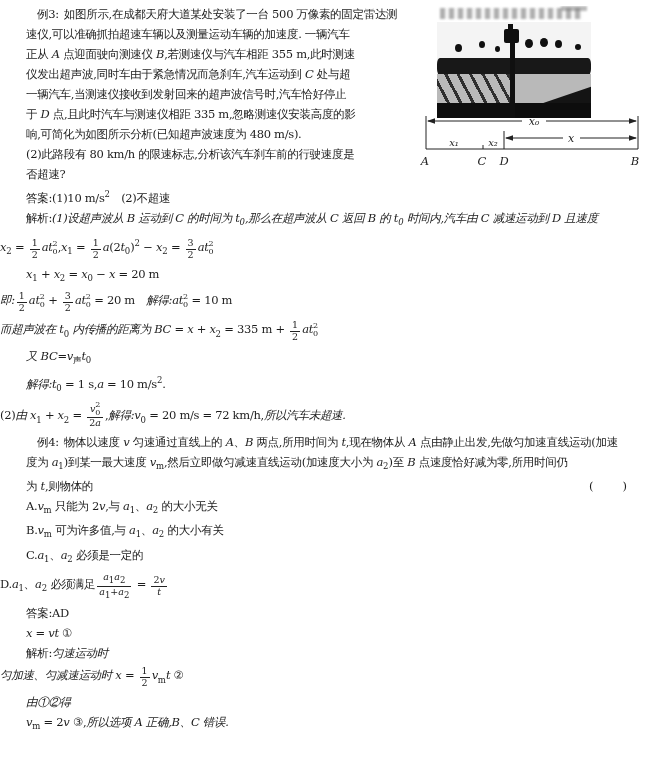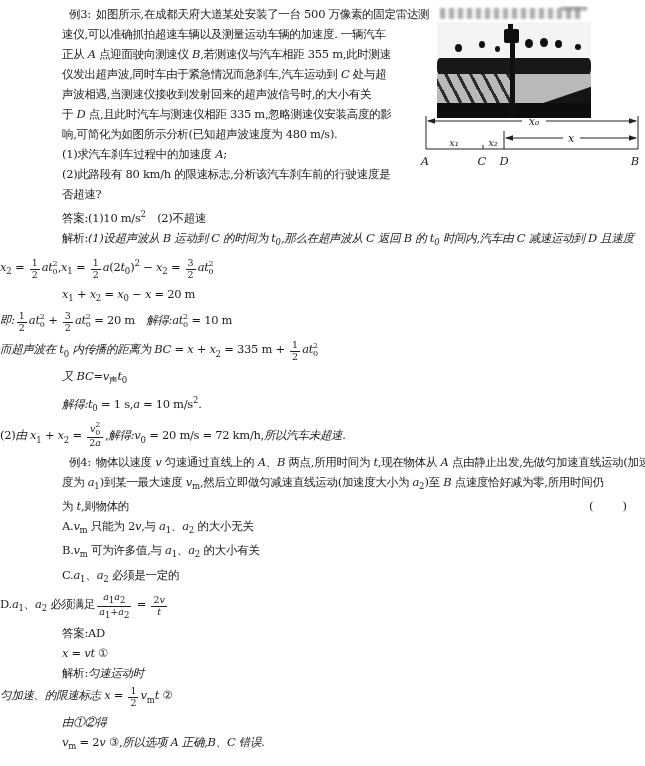--- a/index.html
+++ b/index.html
@@ -1,20 +1,20 @@
 <!DOCTYPE html>
 <html><head>
 <meta charset="utf-8">
 <style>
   html,body{margin:0;padding:0;width:645px;height:766px;background:#ffffff;overflow:hidden;}
   body{font-family:"DejaVu Serif","Liberation Serif",serif;color:#1c1c1c;font-size:11.5px;position:relative;}
   #doc{position:absolute;left:0;top:4px;right:0;letter-spacing:-0.3px;}
-  .line{position:relative;padding-left:62px;line-height:20px;white-space:nowrap;}
+  .line{position:relative;padding-left:26px;line-height:20px;white-space:nowrap;}
   .first{padding-left:37px;}
-  .exl{padding-right:5px;margin-left:32px;}
+  .exl{padding-right:5px;}
   .eq{padding:3px 0;line-height:17px;}
   .kai{font-style:italic;}
   .k{font-style:italic;}
   .up{font-style:normal;margin-top:31px;}
   b{font-weight:normal;}
   i{font-family:"DejaVu Serif","Liberation Serif",serif;}
   sub,sup{font-size:8.5px;letter-spacing:0;}
   .fr{display:inline-block;vertical-align:-0.70em;text-align:center;line-height:1.15;font-size:9.5px;letter-spacing:0;margin:0 2px;}
   .fr>span{display:block;padding:0 2px;}
   .fr>span:first-child{border-bottom:1px solid #222;}
@@ -44,24 +44,23 @@
   .diagram text{font-family:"DejaVu Serif","Liberation Serif",serif;font-style:italic;fill:#1c1c1c;}
 </style>
 </head>
 <body>
 
 <div id="doc">
     <div class="line first"><span class="exl">例3:</span>如图所示,在成都天府大道某处安装了一台 500 万像素的固定雷达测</div>
     <div class="line">速仪,可以准确抓拍超速车辆以及测量运动车辆的加速度. 一辆汽车</div>
     <div class="line">正从 <i>A</i> 点迎面驶向测速仪 <i>B</i>,若测速仪与汽车相距 355 m,此时测速</div>
     <div class="line">仪发出超声波,同时车由于紧急情况而急刹车,汽车运动到 <i>C</i> 处与超</div>
-    <div class="line">声波相遇,当测速仪接收到发射回来的超声波信号时,的大小有关</div>
+    <div class="line">一辆汽车,当测速仪接收到发射回来的超声波信号时,汽车恰好停止</div>
     <div class="line">于 <i>D</i> 点,且此时汽车与测速仪相距 335 m,忽略测速仪安装高度的影</div>
     <div class="line">响,可简化为如图所示分析(已知超声波速度为 480 m/s).</div>
-    <div class="line">(1)求汽车刹车过程中的加速度 <i>A</i>;</div>
     <div class="line">(2)此路段有 80 km/h 的限速标志,分析该汽车刹车前的行驶速度是</div>
     <div class="line">否超速?</div>
     <div class="line"><b>答案:</b>(1)10 m/s<sup>2</sup>　(2)不超速</div>
     <div class="line kai"><b class="up">解析:</b>(1)设超声波从 <i>B</i> 运动到 <i>C</i> 的时间为 <i>t</i><sub>0</sub>,那么在超声波从 <i>C</i> 返回 <i>B</i> 的 <i>t</i><sub>0</sub> 时间内,汽车由 <i>C</i> 减速运动到 <i>D</i> 且速度</div>
     <div class="line eq"><i>x</i><sub>2</sub> = <span class="fr"><span>1</span><span>2</span></span><i>at</i><span class="ss"><span>2</span><span>0</span></span>,<i>x</i><sub>1</sub> = <span class="fr"><span>1</span><span>2</span></span><i>a</i>(2<i>t</i><sub>0</sub>)<sup>2</sup> − <i>x</i><sub>2</sub> = <span class="fr"><span>3</span><span>2</span></span><i>at</i><span class="ss"><span>2</span><span>0</span></span></div>
     <div class="line"><i>x</i><sub>1</sub> + <i>x</i><sub>2</sub> = <i>x</i><sub>0</sub> − <i>x</i> = 20 m</div>
     <div class="line eq"><i class="k">即:</i><span class="fr"><span>1</span><span>2</span></span><i>at</i><span class="ss"><span>2</span><span>0</span></span> + <span class="fr"><span>3</span><span>2</span></span><i>at</i><span class="ss"><span>2</span><span>0</span></span> = 20 m　<i class="k">解得:</i><i>at</i><span class="ss"><span>2</span><span>0</span></span> = 10 m</div>
     <div class="line eq"><i class="k">而超声波在 </i><i>t</i><sub>0</sub><i class="k"> 内传播的距离为 </i><i>BC</i> = <i>x</i> + <i>x</i><sub>2</sub> = 335 m + <span class="fr"><span>1</span><span>2</span></span><i>at</i><span class="ss"><span>2</span><span>0</span></span></div>
     <div class="line"><i class="k">又 </i><i>BC</i>=<i>v</i><sub>声</sub><i>t</i><sub>0</sub></div>
     <div class="line"><i class="k">解得:</i><i>t</i><sub>0</sub> = 1 s,<i>a</i> = 10 m/s<sup>2</sup>.</div>
@@ -69,21 +68,21 @@
     <div class="line first"><span class="exl">例4:</span>物体以速度 <i>v</i> 匀速通过直线上的 <i>A</i>、<i>B</i> 两点,所用时间为 <i>t</i>,现在物体从 <i>A</i> 点由静止出发,先做匀加速直线运动(加速</div>
     <div class="line">度为 <i>a</i><sub>1</sub>)到某一最大速度 <i>v</i><sub>m</sub>,然后立即做匀减速直线运动(加速度大小为 <i>a</i><sub>2</sub>)至 <i>B</i> 点速度恰好减为零,所用时间仍</div>
     <div class="line">为 <i>t</i>,则物体的<span class="br">(　　)</span></div>
     <div class="line">A.<i>v</i><sub>m</sub> 只能为 2<i>v</i>,与 <i>a</i><sub>1</sub>、<i>a</i><sub>2</sub> 的大小无关</div>
     <div class="line">B.<i>v</i><sub>m</sub> 可为许多值,与 <i>a</i><sub>1</sub>、<i>a</i><sub>2</sub> 的大小有关</div>
     <div class="line">C.<i>a</i><sub>1</sub>、<i>a</i><sub>2</sub> 必须是一定的</div>
     <div class="line eq">D.<i>a</i><sub>1</sub>、<i>a</i><sub>2</sub> 必须满足<span class="fr"><span><i>a</i><sub>1</sub><i>a</i><sub>2</sub></span><span><i>a</i><sub>1</sub>+<i>a</i><sub>2</sub></span></span> = <span class="fr"><span>2<i>v</i></span><span><i>t</i></span></span></div>
     <div class="line"><b>答案:</b>AD</div>
     <div class="line"><i>x</i> = <i>vt</i> ①</div>
     <div class="line kai"><b class="up">解析:</b>匀速运动时</div>
-    <div class="line eq"><i class="k">匀加速、的限速标志 </i><i>x</i> = <span class="fr"><span>1</span><span>2</span></span><i>v</i><sub>m</sub><i>t</i> ②</div>
+    <div class="line eq"><i class="k">匀加速、匀减速运动时 </i><i>x</i> = <span class="fr"><span>1</span><span>2</span></span><i>v</i><sub>m</sub><i>t</i> ②</div>
     <div class="line kai">由①②得</div>
     <div class="line"><i>v</i><sub>m</sub> = 2<i>v</i> ③,<i class="k">所以选项 A 正确,B、C 错误.</i></div>
   </div>
 
 <div class="photo">
   <div class="cap"></div>
   <div class="cap2"></div>
   <div class="scene">
     <div class="treeline"></div>
     <div class="blob" style="left:18px;top:22px;width:7px;height:8px;"></div>

